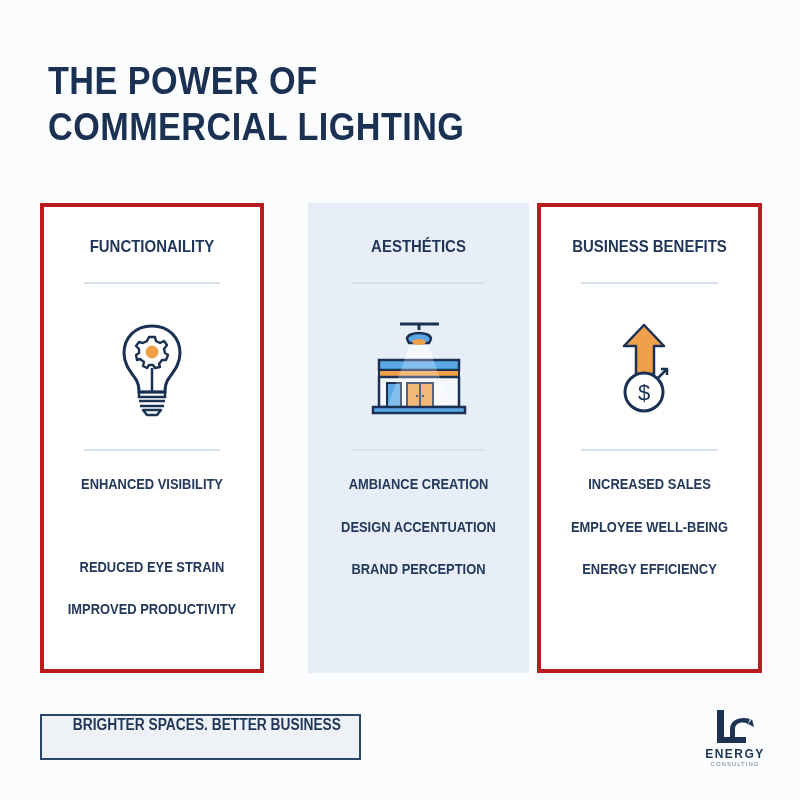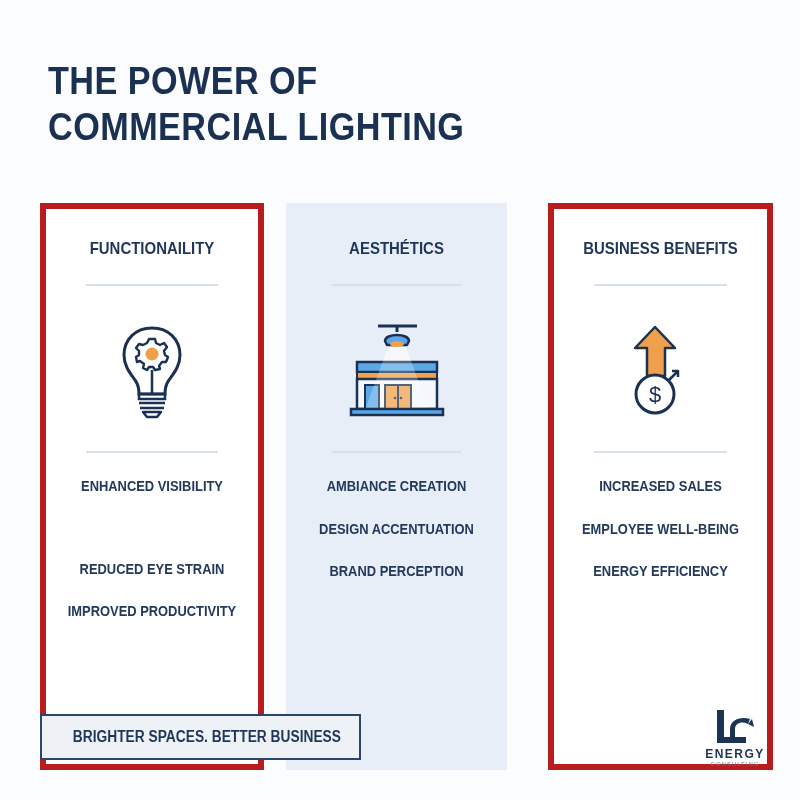--- a/index.html
+++ b/index.html
@@ -23,27 +23,27 @@
     color: #1a3153;
     transform: scaleX(0.9);
     transform-origin: left top;
   }
   .title span { display: block; }
 
   .card {
     position: absolute;
     top: 203px;
     width: 224px;
-    height: 567px;
+    height: 470px;
     background: #ffffff;
-    border: 6px solid #b91c1c;
+    border: 4px solid #b91c1c;
   }
   .card.c1 { left: 40px; }
-  .card.c2 { left: 286px; width: 221px; background: #e8eef7; border-color: #e8eef7; }
-  .card.c3 { left: 548px; width: 225px; }
+  .card.c2 { left: 308px; width: 221px; background: #e8eef7; border-color: #e8eef7; }
+  .card.c3 { left: 537px; width: 225px; }
 
   .card-title {
     position: absolute;
     left: 0; right: 0;
     top: 30px;
     text-align: center;
     font-weight: 700;
     font-size: 17px;
     color: #1f3658;
     transform: scaleX(0.88);
@@ -78,21 +78,21 @@
 
   .tagline {
     position: absolute;
     left: 40px;
     top: 714px;
     width: 321px;
     height: 46px;
     border: 2px solid #2b456b;
     background: #eef1f6;
     display: flex;
-    align-items: center;
+    align-items: flex-start;
     justify-content: center;
     padding-left: 12px;
   }
   .tagline span {
     font-weight: 700;
     font-size: 16px;
     color: #1f3658;
     transform: scaleX(0.86);
     white-space: nowrap;
   }

